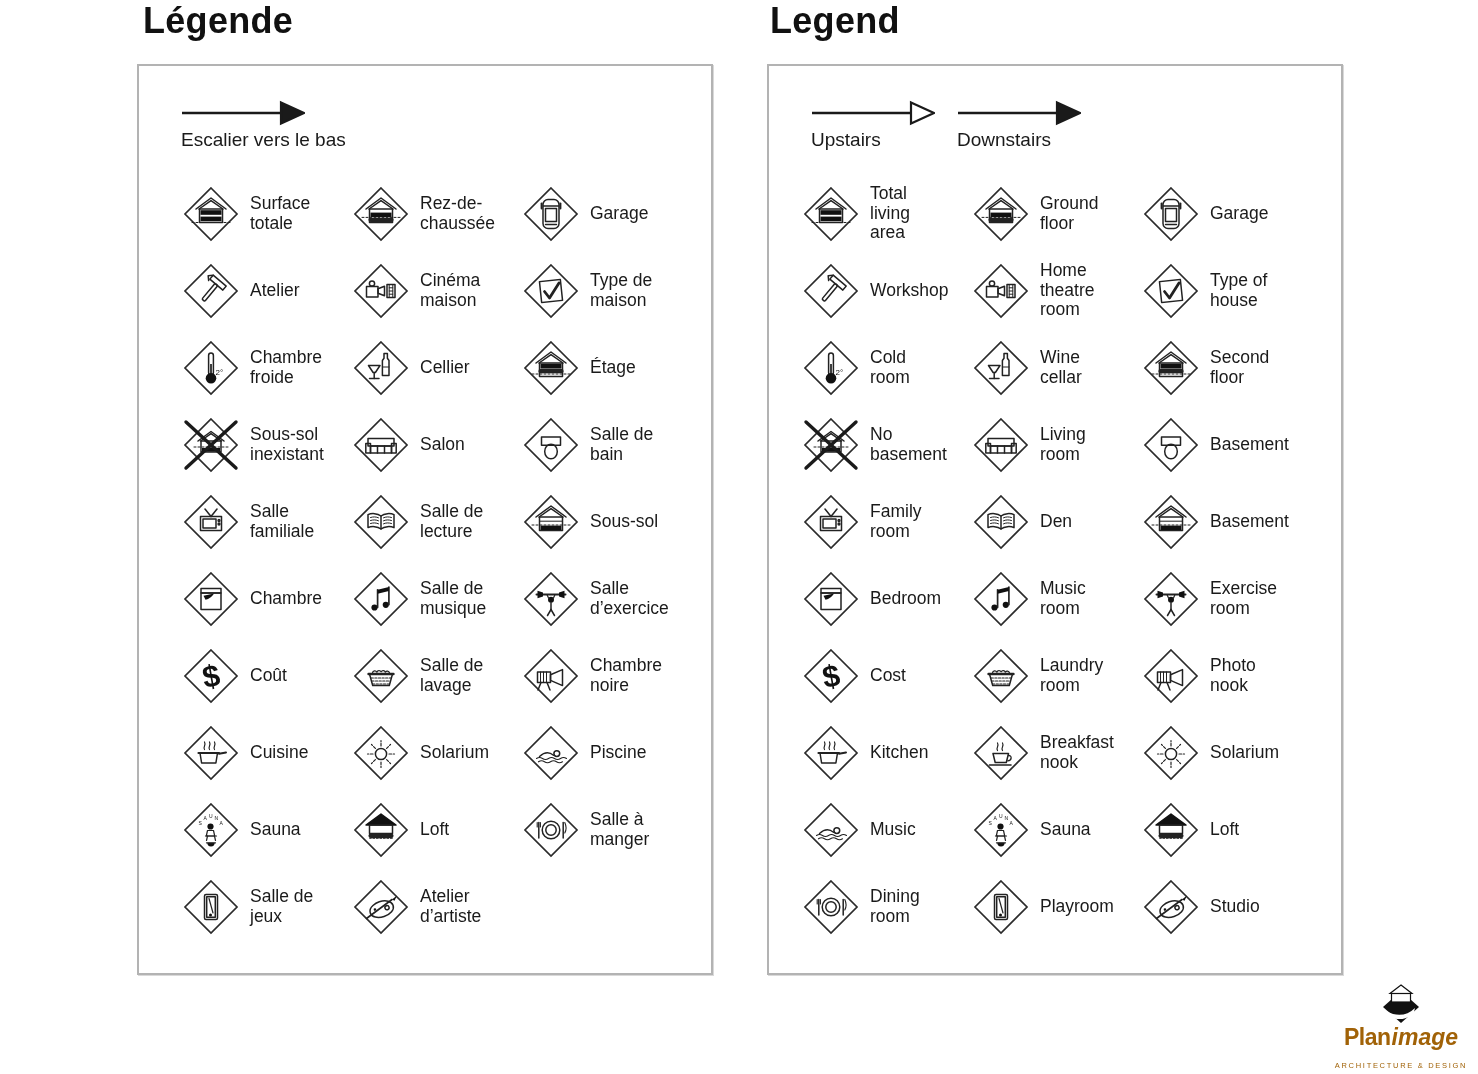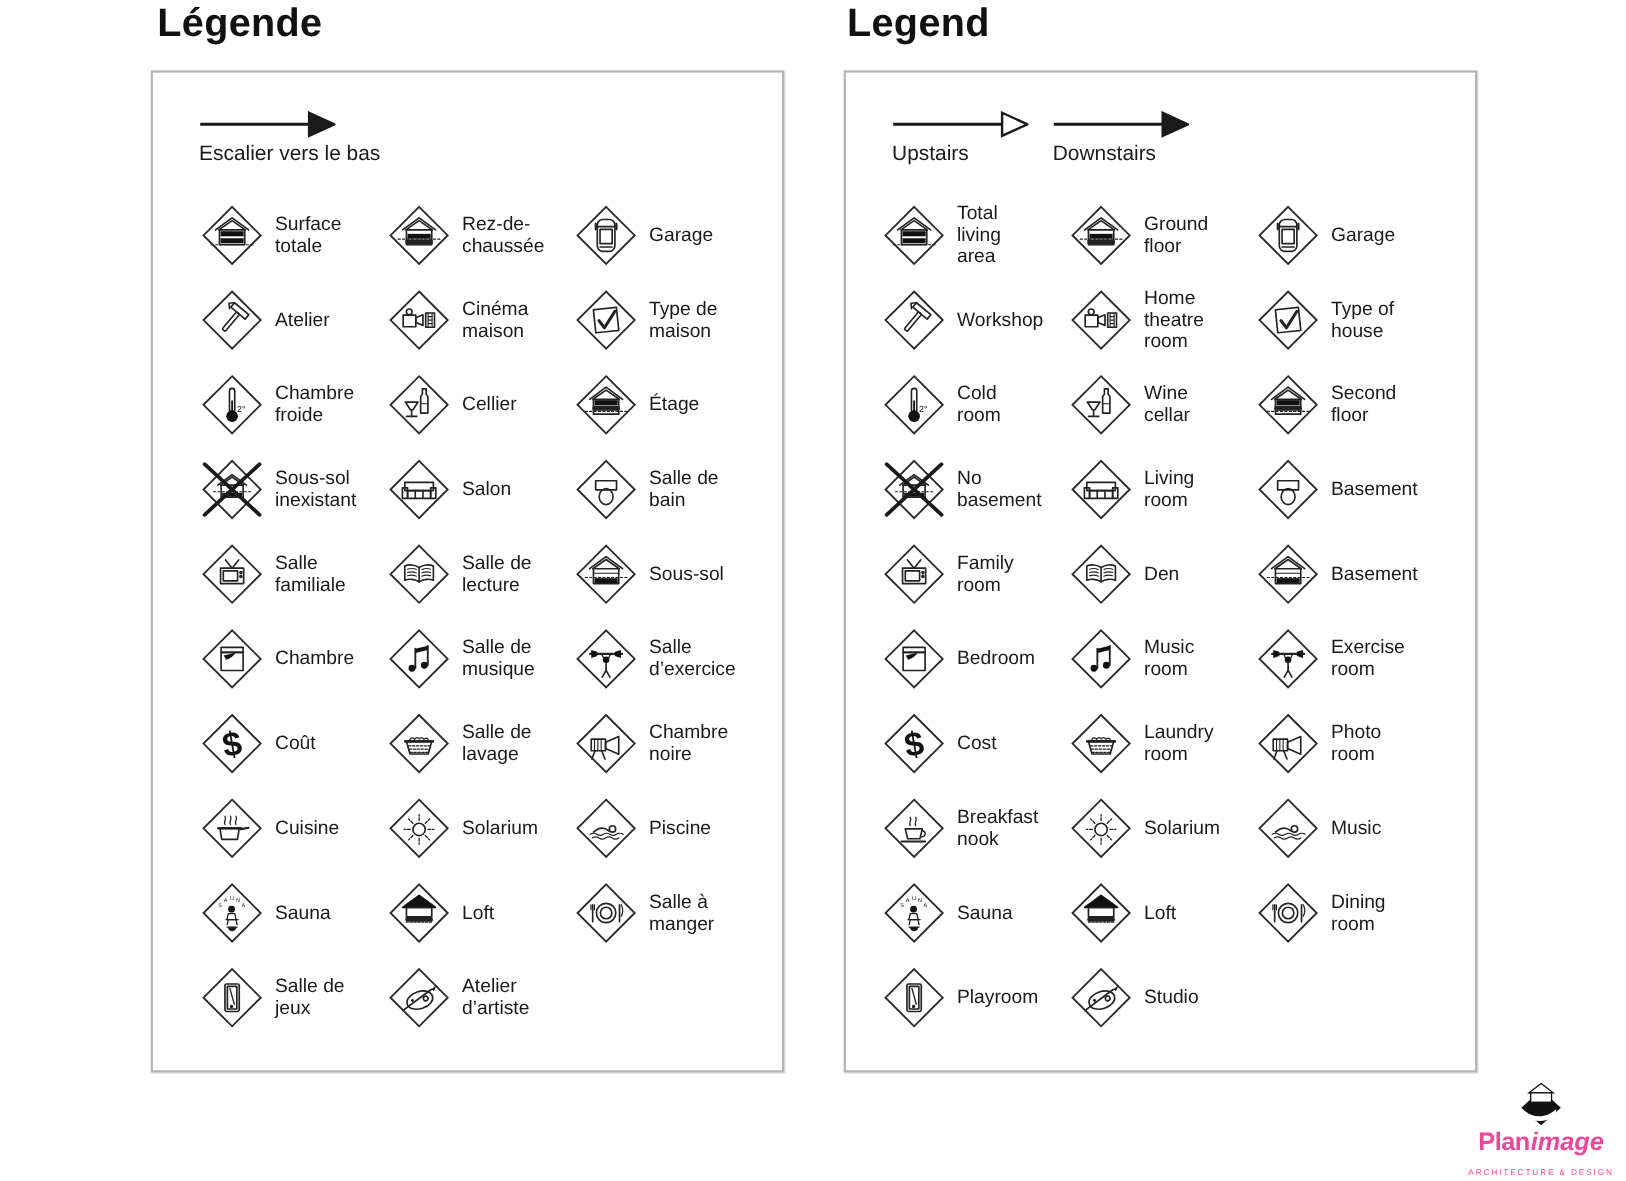--- a/index.html
+++ b/index.html
@@ -18,21 +18,21 @@
   #panel-fr .arrow-group:nth-child(1){width:246px;}
   #panel-en .arrow-group:nth-child(1){width:146px;}
   .arrow-label{font-size:19px;margin-top:3px;color:#1a1a1a;white-space:nowrap;}
   .items-grid{display:grid;grid-template-columns:repeat(3,170px);grid-auto-rows:77px;
               align-items:center;margin-top:24px;}
   #panel-fr .items-grid{margin-left:44px;}
   #panel-en .items-grid{margin-left:34px;}
   .legend-item{display:flex;align-items:center;gap:11px;}
   .diamond{width:56px;height:56px;flex:0 0 auto;display:block;}
   .item-label{font-size:17.5px;line-height:1.12;white-space:pre-line;color:#1a1a1a;}
-  .logo{position:absolute;left:1330px;top:984px;width:142px;text-align:center;color:#ec4899;}
+  .logo{position:absolute;left:1330px;top:984px;width:142px;text-align:center;color:#a16207;}
   .logo-emblem{display:block;height:44px;}
   .brand{line-height:1;margin-top:-2px;}
   .brand-plan{font-weight:800;font-size:23px;letter-spacing:-.5px;}
   .brand-image{font-style:italic;font-weight:700;font-size:23px;margin-left:1px;}
   .tagline{font-size:7.5px;letter-spacing:1.7px;margin-top:12px;white-space:nowrap;}
 </style>
 </head>
 <body>
 
 <div class="canvas">
@@ -769,21 +769,33 @@
                 <rect x="14.5" y="24" width="13" height="10.5"></rect>
                 <line x1="17.5" y1="24" x2="17.5" y2="34.5" stroke-width="1"></line>
                 <line x1="20.5" y1="24" x2="20.5" y2="34.5" stroke-width="1"></line>
                 <line x1="23.5" y1="24" x2="23.5" y2="34.5" stroke-width="1"></line>
                 <path d="M27.5,26.8 l12,-5.2 v16 l-12,-5.2 z"></path>
                 <line x1="18" y1="34.5" x2="15" y2="42"></line>
                 <line x1="24" y1="34.5" x2="27" y2="42"></line>
               </g>
             </svg></span>
           <span class="item-label">Photo
-room</span>
+nook</span>
+        </div>
+        <div class="legend-item">
+          <span class="diamond"><svg viewBox="0 0 56 56" width="56" height="56" style="overflow:visible">
+              <polygon points="28,2 54,28 28,54 2,28" fill="#fff" stroke="#2b2b2b" stroke-width="1.7"></polygon>
+              <g fill="none" stroke="#222" stroke-width="1.5" stroke-linecap="round" stroke-linejoin="round">
+                <path d="M17,28 h17.5 l-1.6,10 h-14.3 z"></path>
+                <line x1="15.5" y1="28" x2="36" y2="28" stroke-width="2.2"></line>
+                <line x1="36" y1="28.8" x2="43" y2="27.5" stroke-width="2"></line>
+                <path d="M21.5,24.5 c-2,-2.5 2,-4 0,-7.5 M26.5,24.5 c-2,-2.5 2,-4 0,-7.5 M31.5,24.5 c-2,-2.5 2,-4 0,-7.5" stroke-width="1.2"></path>
+              </g>
+            </svg></span>
+          <span class="item-label">Kitchen</span>
         </div>
         <div class="legend-item">
           <span class="diamond"><svg viewBox="0 0 56 56" width="56" height="56" style="overflow:visible">
               <polygon points="28,2 54,28 28,54 2,28" fill="#fff" stroke="#2b2b2b" stroke-width="1.7"></polygon>
               <g fill="none" stroke="#222" stroke-width="1.5" stroke-linecap="round" stroke-linejoin="round">
                 <path d="M20,28.5 h15.5 l-2.2,9 h-11.1 z"></path>
                 <path d="M35.5,30.5 c3.5,-0.3 3.8,5 -0.8,5.3" stroke-width="1.3"></path>
                 <line x1="16.5" y1="40" x2="38" y2="40" stroke-width="1.6"></line>
                 <path d="M24.5,25.5 c-2,-3 2,-4 0,-7.5 M29.5,25.5 c-2,-3 2,-4 0,-7.5" stroke-width="1.2"></path>
               </g>

